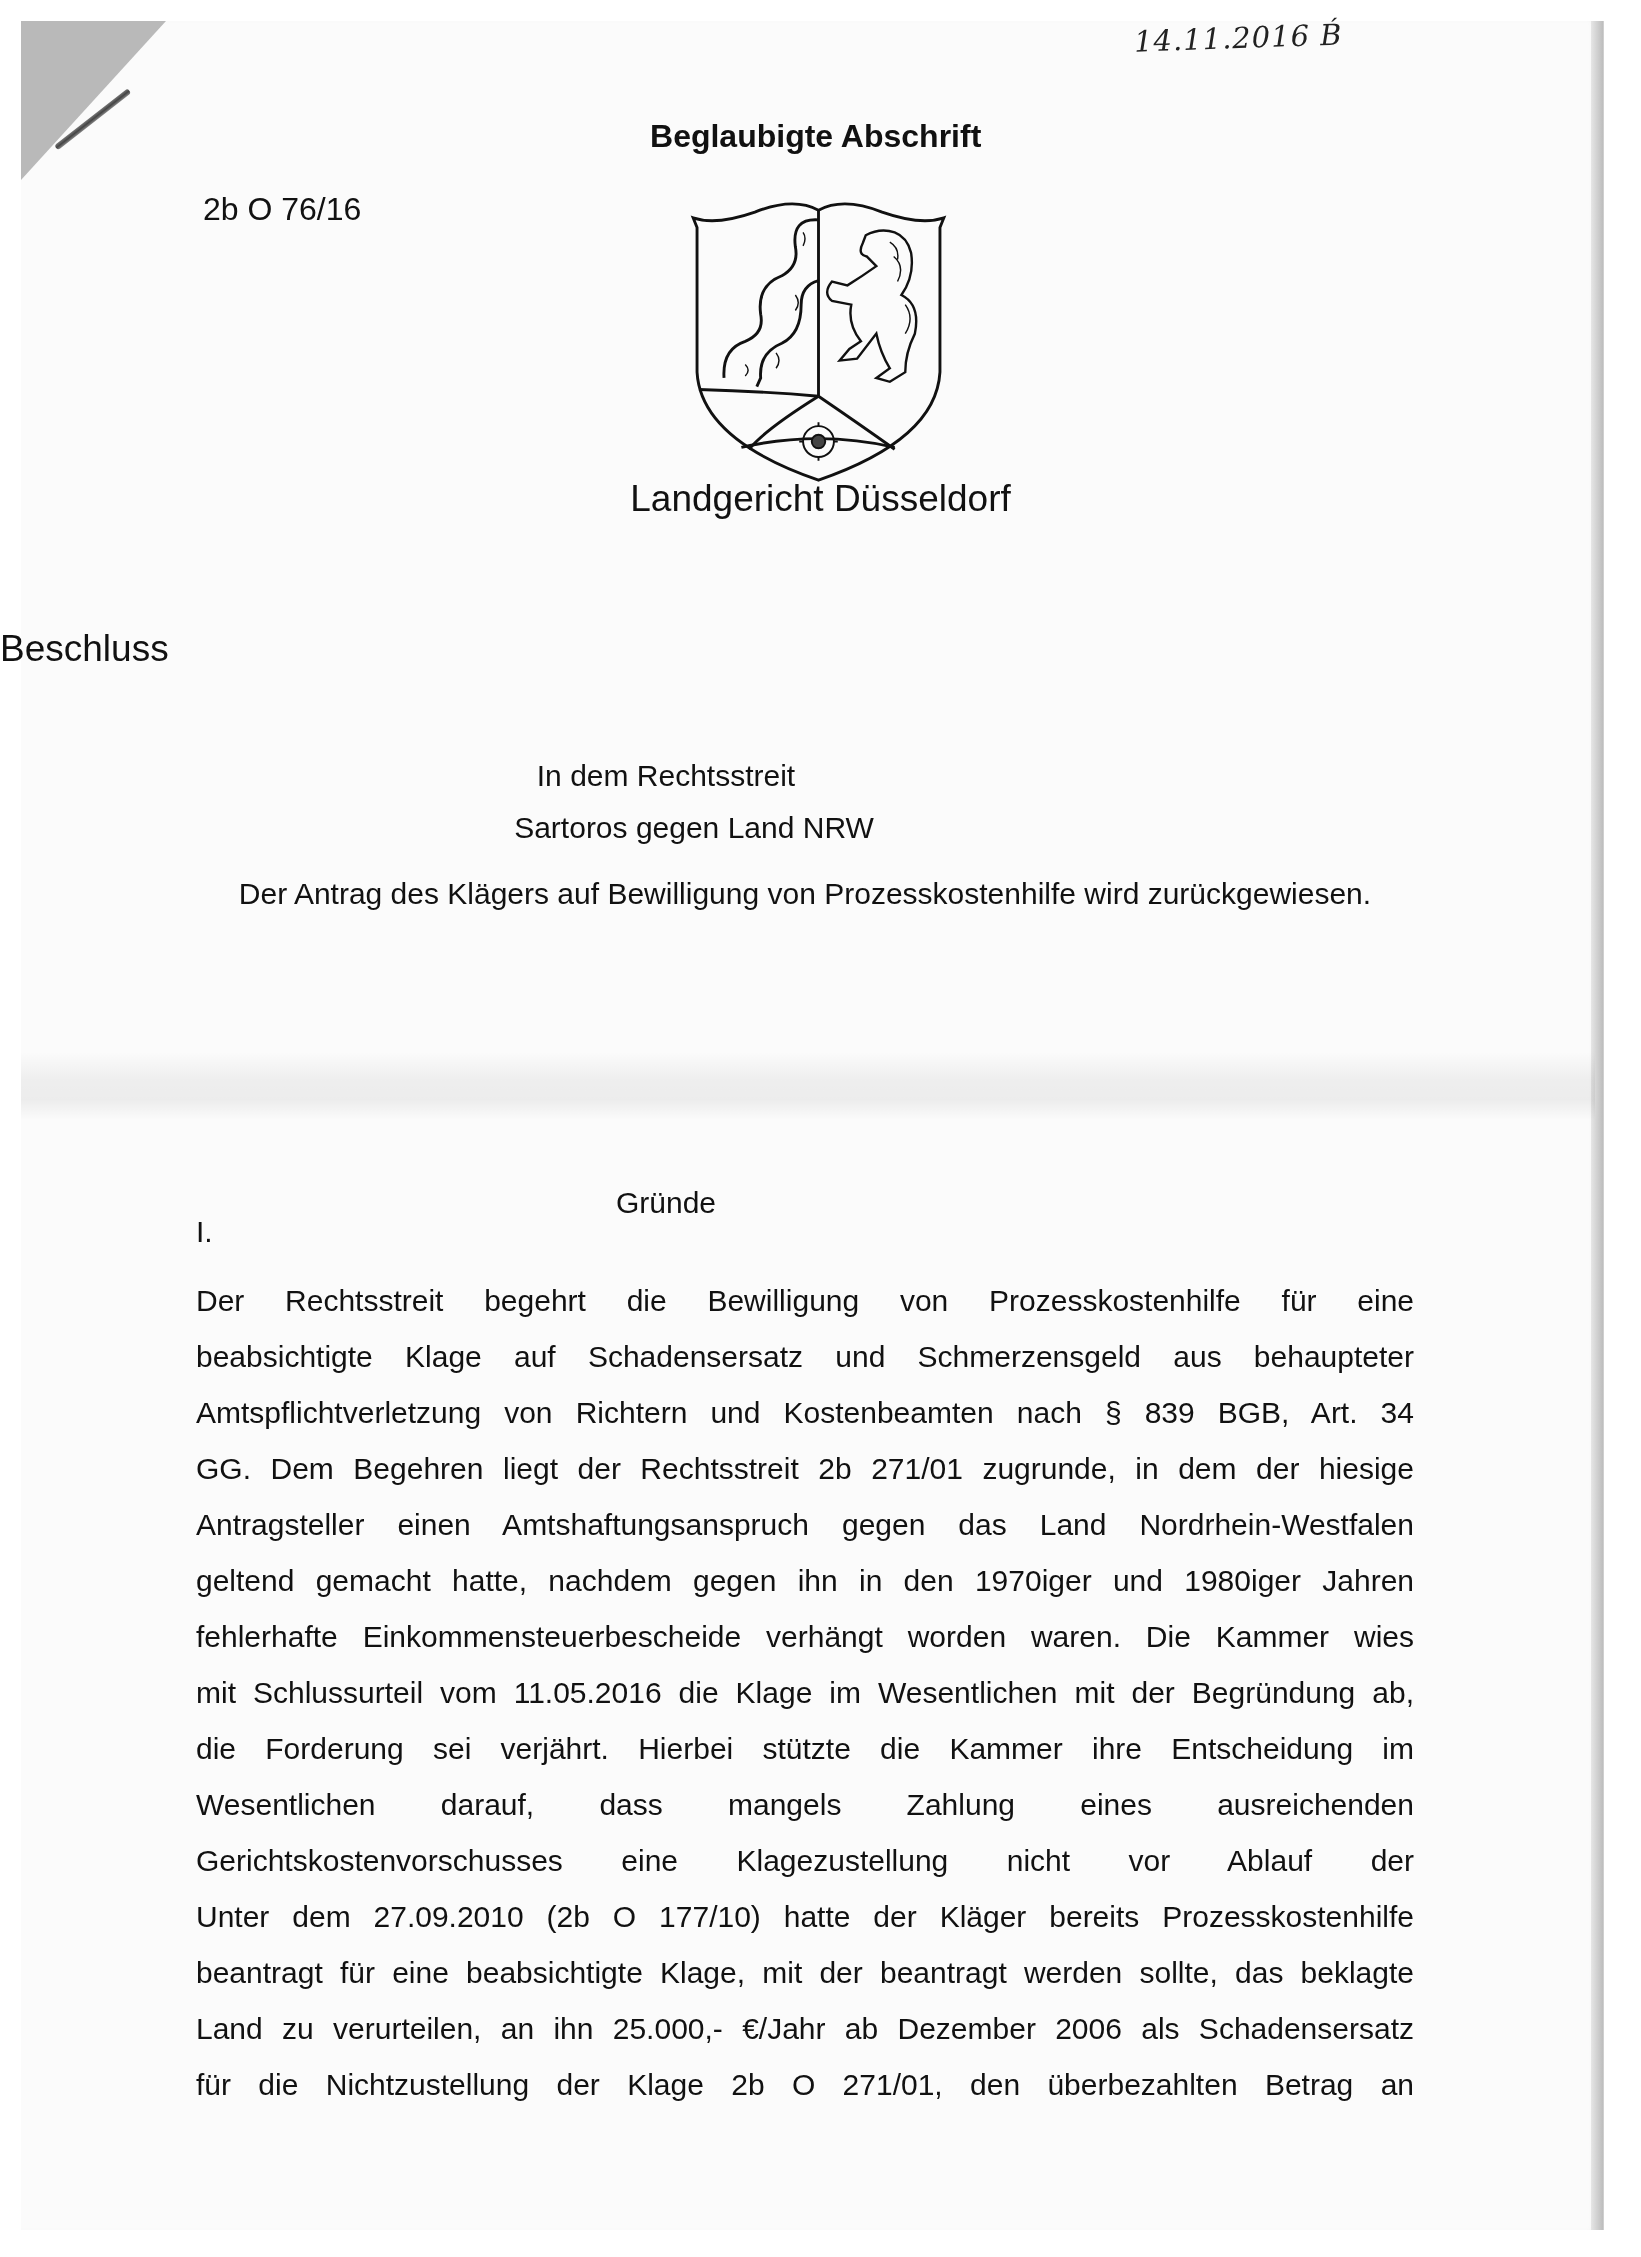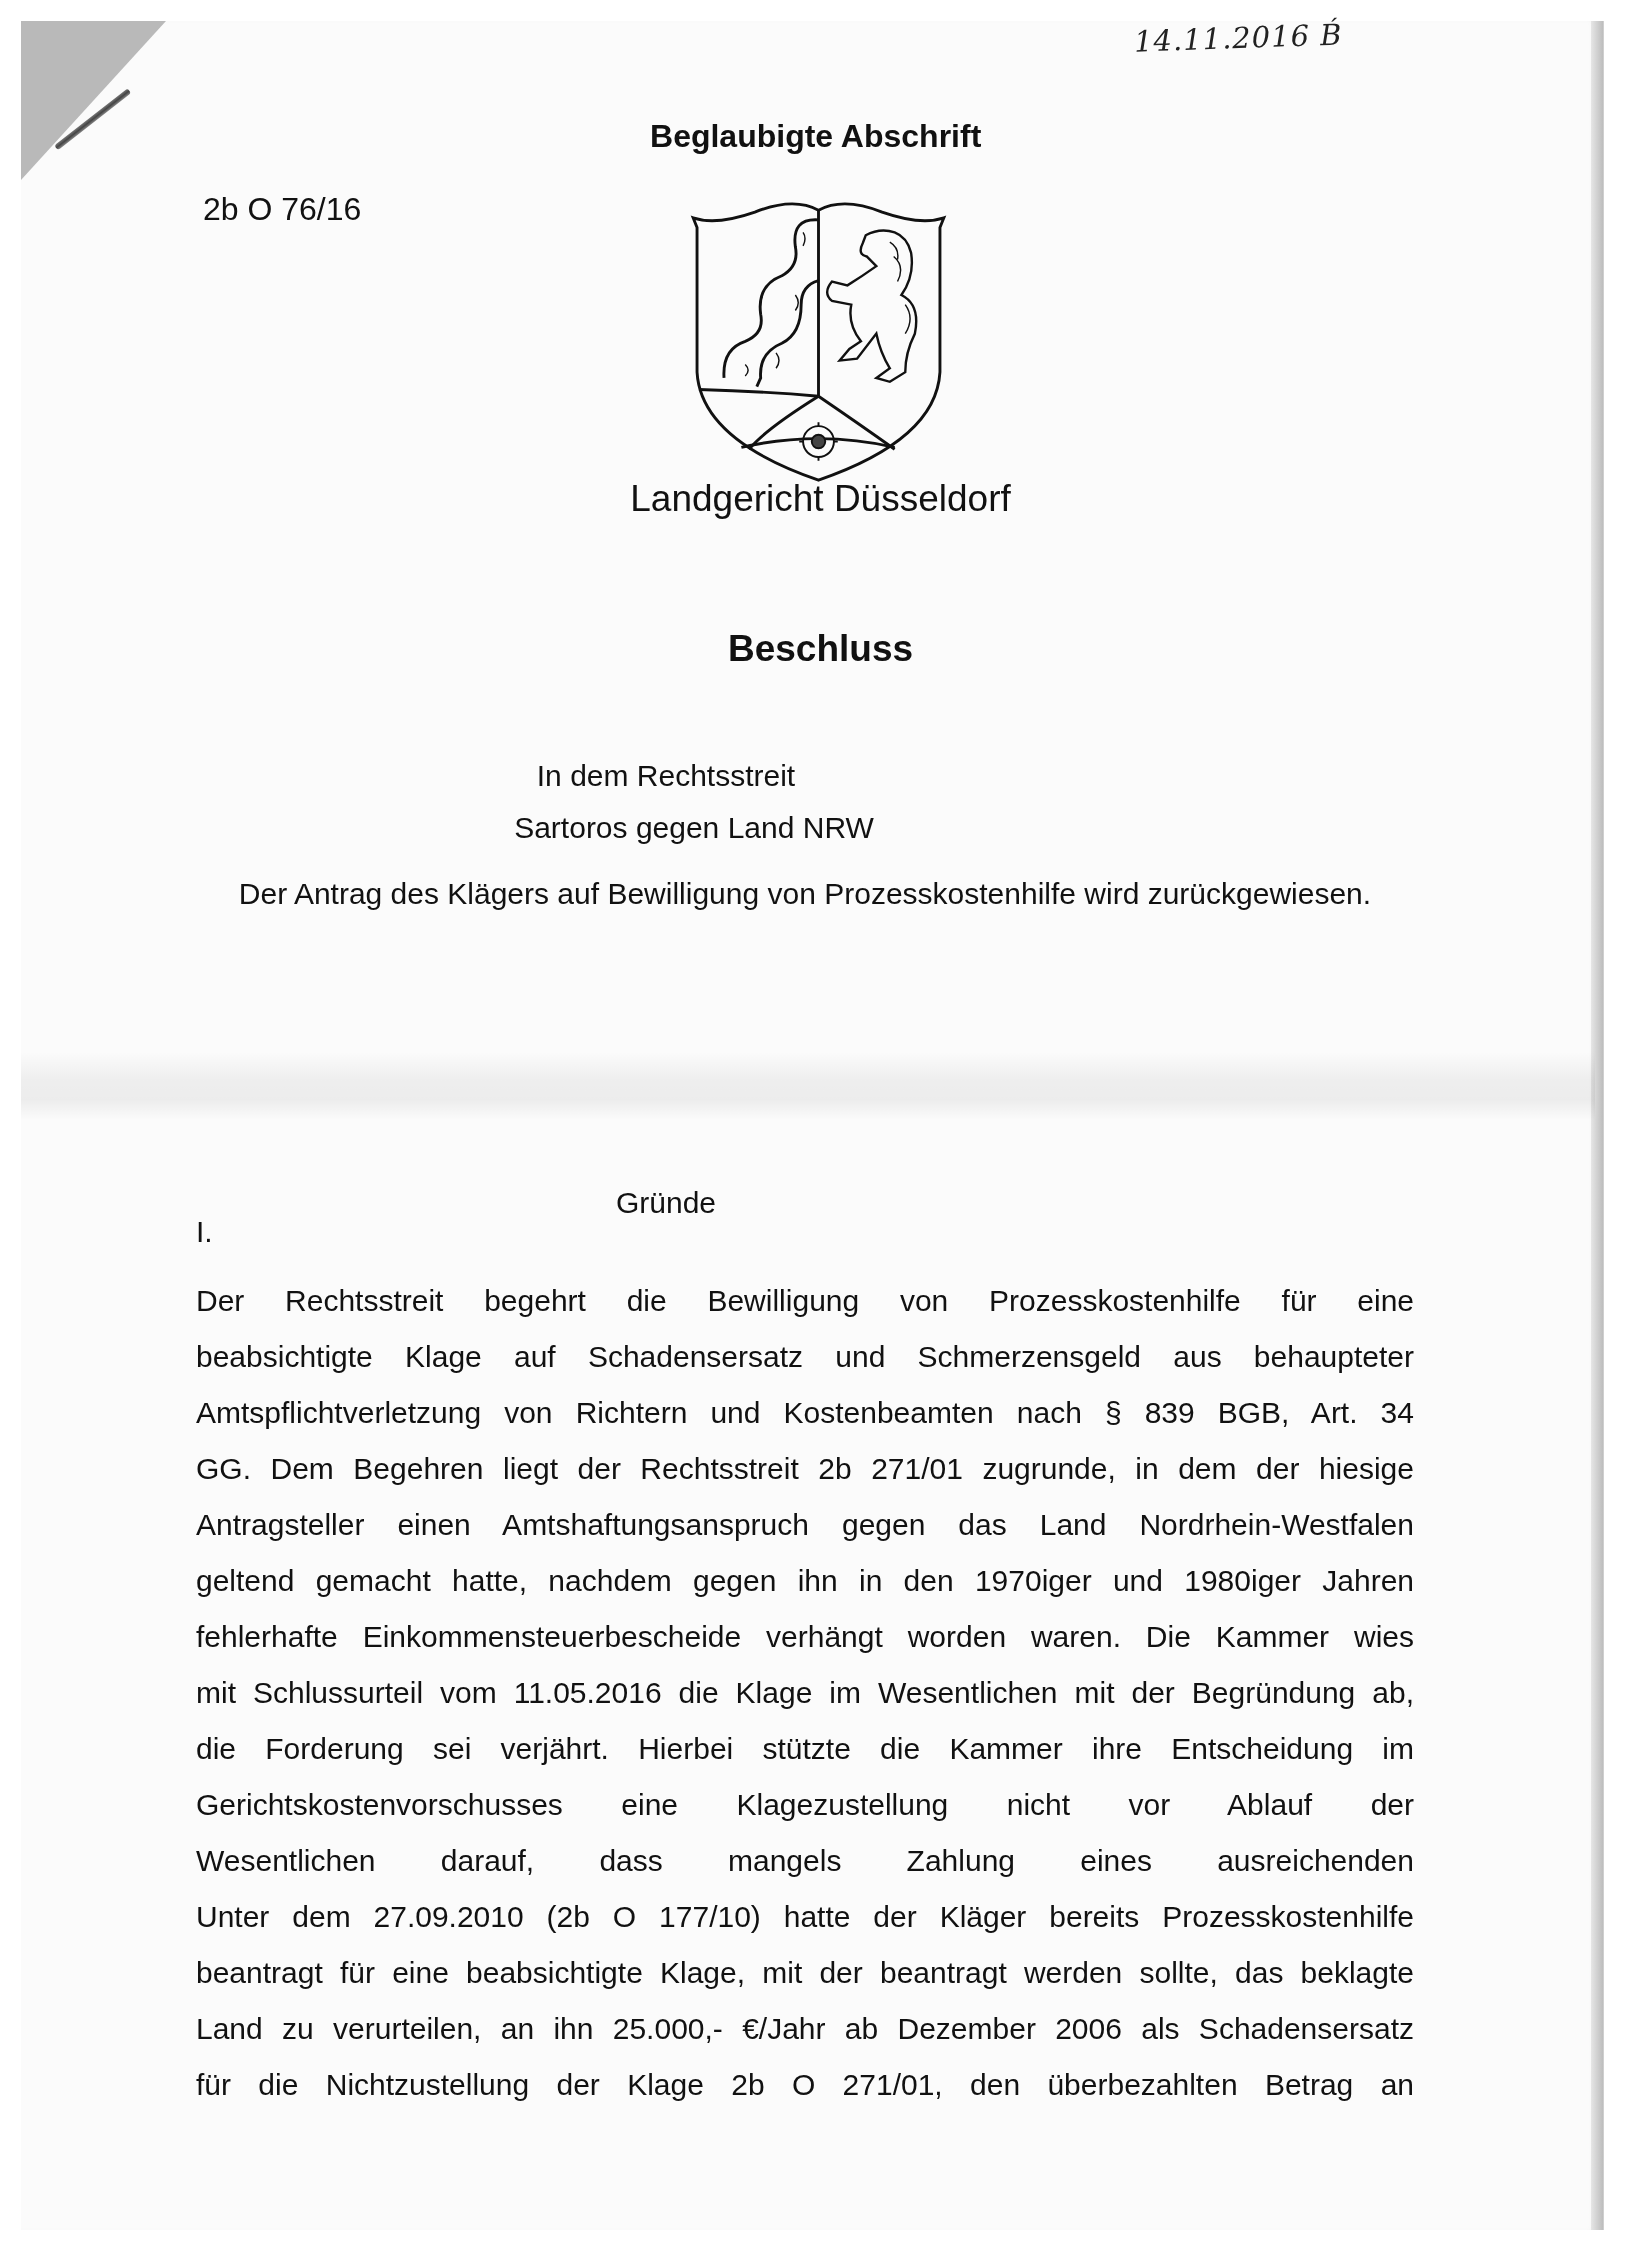--- a/index.html
+++ b/index.html
@@ -48,22 +48,22 @@
   }
   .certified span { display:inline-block; margin-left:-9.7px; }
   .shield {
     position:absolute; left:687px; top:189px; width:263px; height:294px;
   }
   .court {
     position:absolute; left:0; width:1641px; top:478px; text-align:center;
     font-size:37px; font-weight:normal;
   }
   .decision-title {
-    position:absolute; left:0; width:1641px; top:628px; text-align:center;
-    font-size:37px; font-weight:bold;
+    position:absolute; left:0; width:1641px; top:628px; 
+    font-size:37px; font-weight:normal;
   }
   .center-line {
     position:absolute; left:0; width:1332px; text-align:center; font-size:30px;
   }
   .verdict {
     position:absolute; left:196px; width:1218px; top:877px; text-align:center;
     font-size:30px; white-space:nowrap;
   }
   .grounds-title { top:1186px; }
   .section-num {
@@ -140,22 +140,22 @@
   <div>
     <span class="line">Der Rechtsstreit begehrt die Bewilligung von Prozesskostenhilfe für eine</span>
     <span class="line">beabsichtigte Klage auf Schadensersatz und Schmerzensgeld aus behaupteter</span>
     <span class="line">Amtspflichtverletzung von Richtern und Kostenbeamten nach § 839 BGB, Art. 34</span>
     <span class="line">GG. Dem Begehren liegt der Rechtsstreit 2b 271/01 zugrunde, in dem der hiesige</span>
     <span class="line">Antragsteller einen Amtshaftungsanspruch gegen das Land Nordrhein-Westfalen</span>
     <span class="line">geltend gemacht hatte, nachdem gegen ihn in den 1970iger und 1980iger Jahren</span>
     <span class="line">fehlerhafte Einkommensteuerbescheide verhängt worden waren. Die Kammer wies</span>
     <span class="line">mit Schlussurteil vom 11.05.2016 die Klage im Wesentlichen mit der Begründung ab,</span>
     <span class="line">die Forderung sei verjährt. Hierbei stützte die Kammer ihre Entscheidung im</span>
+    <span class="line">Wesentlichen darauf, dass mangels Zahlung eines ausreichenden</span>
     <span class="line">Gerichtskostenvorschusses eine Klagezustellung nicht vor Ablauf der</span>
-    <span class="line">Wesentlichen darauf, dass mangels Zahlung eines ausreichenden</span>
   </div>
   <div>
     <span class="line">Unter dem 27.09.2010 (2b O 177/10) hatte der Kläger bereits Prozesskostenhilfe</span>
     <span class="line">beantragt für eine beabsichtigte Klage, mit der beantragt werden sollte, das beklagte</span>
     <span class="line">Land zu verurteilen, an ihn 25.000,- €/Jahr ab Dezember 2006 als Schadensersatz</span>
     <span class="line">für die Nichtzustellung der Klage 2b O 271/01, den überbezahlten Betrag an</span>
   </div>
 </div>
 
 

